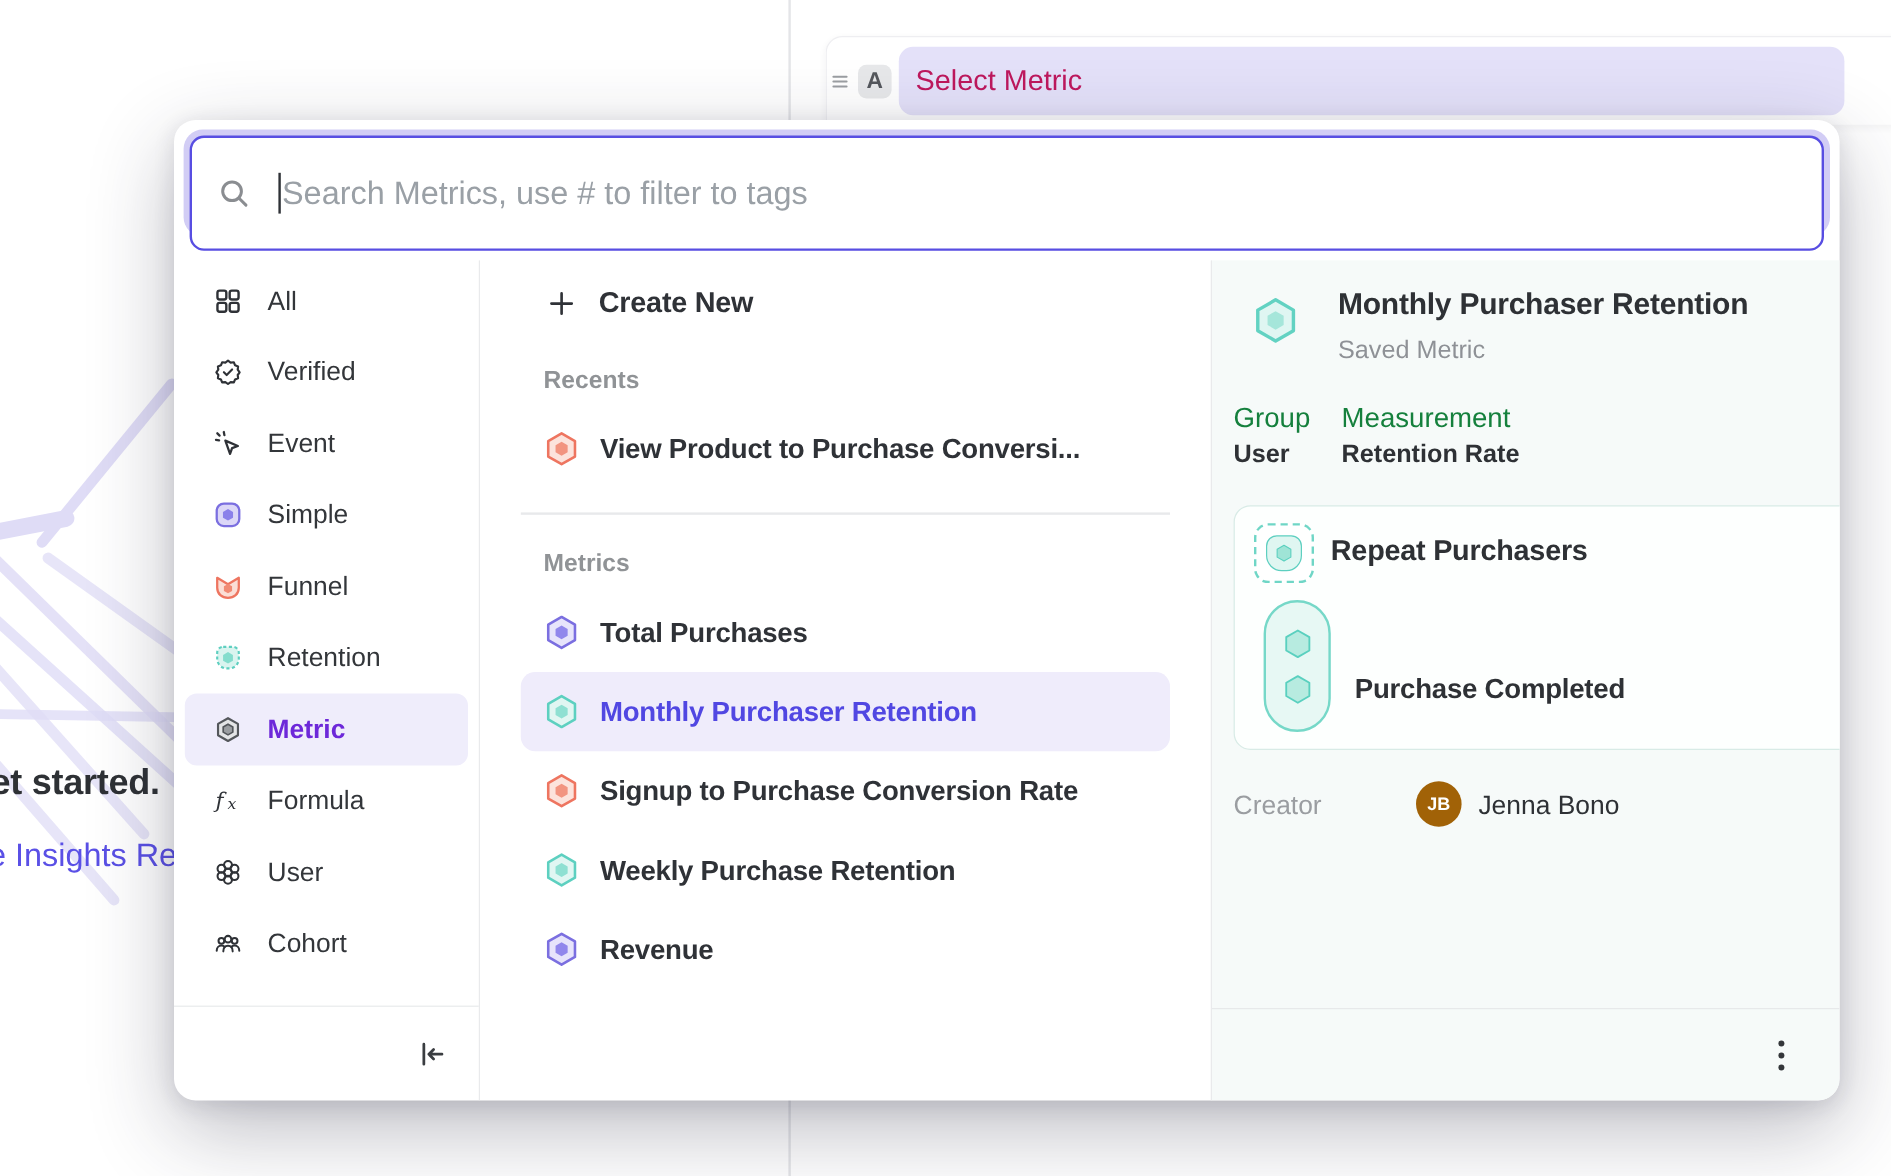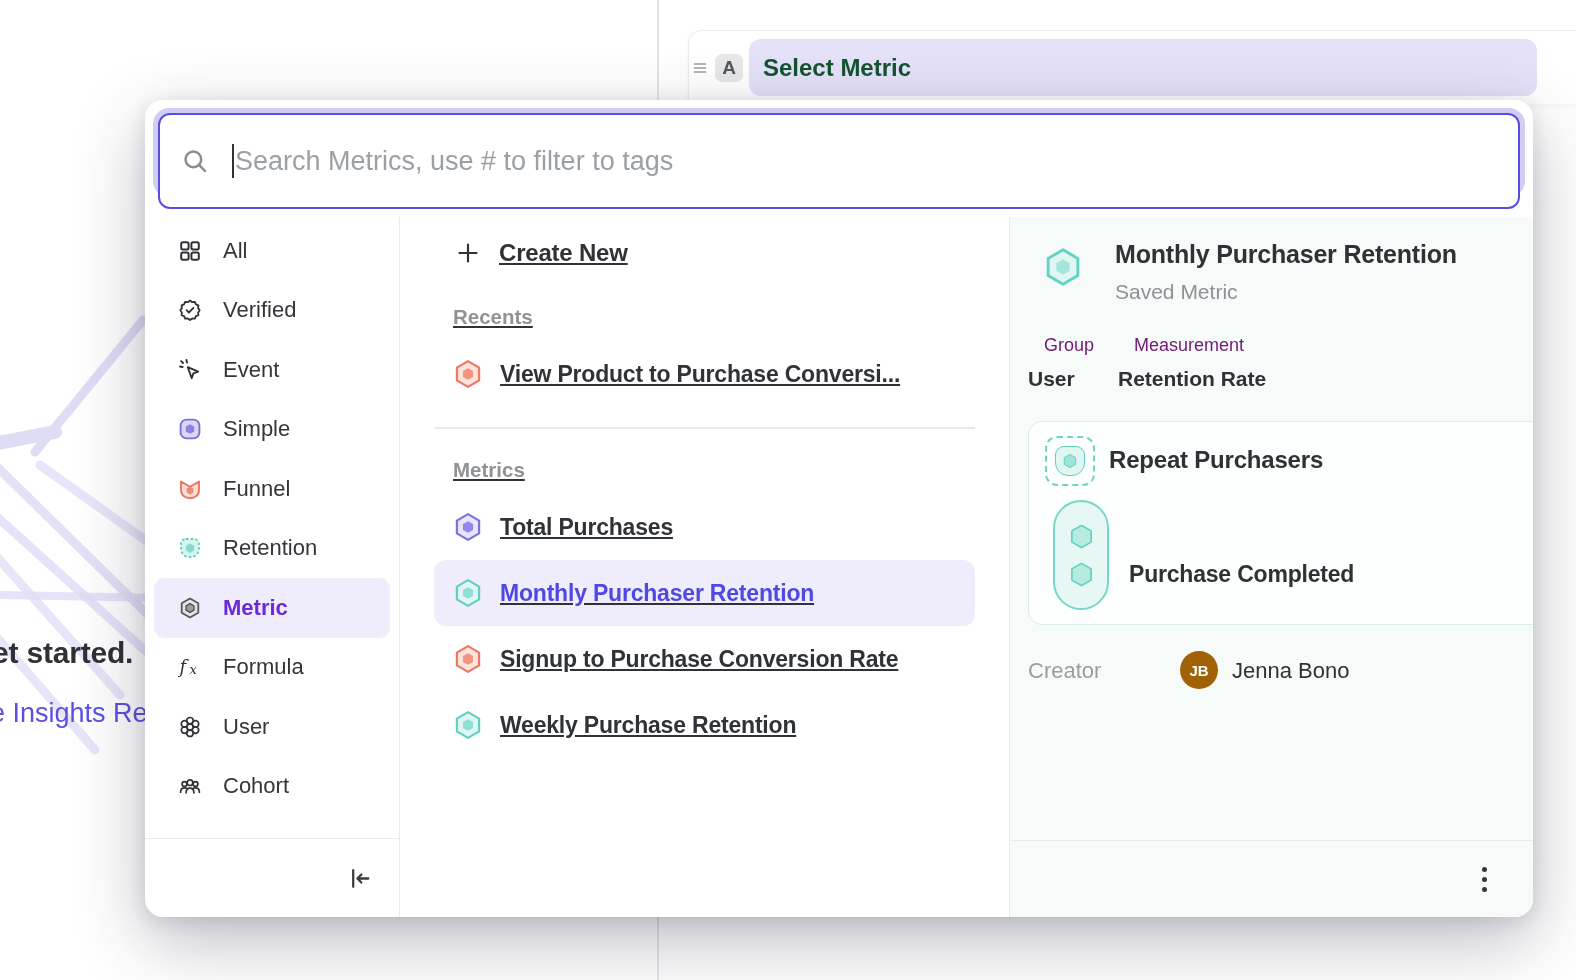--- a/index.html
+++ b/index.html
@@ -15,21 +15,21 @@
 
   
   .metric-row-card { position:absolute; left:688px; top:30px; width:900px; height:74px;
     background:#fff; border:1px solid #eeeef1; border-right:none; border-bottom:none;
     border-radius:14px 0 0 0; box-shadow:0 2px 6px rgba(30,30,50,.05); display:flex; align-items:center; }
   .drag-handle { color:#9b9ea2; margin:0 6px 0 2px; }
   .a-badge { width:28px; height:28px; border-radius:7px; background:#e7e8ea; color:#54575c;
     font-size:19px; font-weight:700; display:flex; align-items:center; justify-content:center; }
   .select-pill { margin-left:6px; height:57px; width:788px; border-radius:12px; background:#e4e1f9;
     display:flex; align-items:center; padding-left:14px; cursor:pointer; }
-  .select-pill span { color:#14532d; font-size:24px; font-weight:700; }
+  .select-pill span { color:#be185d; font-size:24px; font-weight:400; }
 
   
   .modal { position:absolute; left:145px; top:100px; width:1388px; height:817px;
     background:#fff; border-radius:18px; box-shadow:0 24px 70px rgba(35,35,60,.30), 0 4px 18px rgba(35,35,60,.12); overflow:hidden; }
 
   .search-ring { position:absolute; left:8px; right:8px; top:8px; height:89px;
     background:#d2cdf5; border-radius:16px; padding:5px; }
   .search-field { background:#fff; border:2px solid #584ee2; border-radius:12px; height:96px;
     display:flex; align-items:center; padding:0 22px; }
   .search-field svg { color:#8a8d91; flex:none; }
@@ -46,21 +46,21 @@
     padding-left:24px; gap:21px; cursor:pointer; }
   .cat-item .icon24 { width:24px; height:24px; color:#2f3237; flex:none; }
   .cat-label { font-size:22px; font-weight:500; color:#33363a; }
   .cat-item.selected { background:#efedfb; }
   .cat-item.selected .cat-label { color:#6d28d9; font-weight:600; }
   .cat-footer { position:absolute; left:0; right:0; bottom:0; height:79px; border-top:1px solid #e8eaec;
     display:flex; align-items:center; justify-content:flex-end; padding-right:26px; }
   .collapse-btn { color:#3a3d41; cursor:pointer; display:flex; }
 
   
-  .list-col { width:577px; flex:none; position:relative; padding-top:13px;text-decoration:underline; }
+  .list-col { width:577px; flex:none; position:relative; padding-top:13px; }
   .create-row { height:46px; display:flex; align-items:center; gap:19px; padding-left:40px; cursor:pointer; }
   .create-row .icon24 { width:24px; height:24px; color:#2f3237; }
   .create-label { font-size:24px; font-weight:700; color:#2f3237; letter-spacing:-.2px; }
   .section-label { margin:29px 0 0 37px; font-size:20.5px; font-weight:700; color:#909396; }
   .metric-row { height:66px; margin:0 18px; border-radius:12px; display:flex; align-items:center;
     gap:17px; padding-left:19px; cursor:pointer; }
   .metric-row:first-of-type { margin-top:10px; }
   .metric-row .icon30 { width:30px; height:30px; flex:none; }
   .metric-label { font-size:23px; font-weight:600; color:#2f3237; letter-spacing:-.2px; white-space:nowrap; }
   .metric-row.selected { background:#efecfb; }
@@ -72,21 +72,21 @@
   .hex-coral  { --ho:#fce3dc; --hs:#ee7560; --hi:#f29480; }
   .hex-teal   { --ho:#e1f6f2; --hs:#5dd0c0; --hi:#8fe0d2; }
   .hex-purple { --ho:#e7e4fb; --hs:#7b6fe0; --hi:#9187ec; }
   .hex-teal-light { --ho:#dff6f2; --hs:#62d2c2; --hi:#a5e6da; }
 
   
   .detail-col { flex:1; position:relative; background:#f6faf9; border-left:1px solid #e9eaec; }
   .d-icon { position:absolute; left:33px; top:30px; width:40px; height:40px; }
   .d-title { position:absolute; left:105px; top:23px; font-size:25px; font-weight:700; color:#2e3135; letter-spacing:-.2px; }
   .d-subtitle { position:absolute; left:105px; top:63px; font-size:21px; color:#8e9196; }
-  .d-attr-label { position:absolute; top:118px; font-size:18px; color:#701a75;margin-left:16px; }
+  .d-attr-label { position:absolute; top:118px; font-size:23px; color:#15803d; }
   .d-attr-value { position:absolute; top:150px; font-size:21px; font-weight:600; color:#2e3135; }
   .attr-0 { left:18px; } .attr-1 { left:108px; }
 
   .def-card { position:absolute; left:18px; top:204px; width:526px; height:204px; background:#fdfffe;
     border:1.5px solid #d8ebe6; border-radius:14px; }
   .dashed-box { position:absolute; left:16px; top:14px; width:50px; height:50px; border:2px dashed #6fd6c6;
     border-radius:12px; background:#fff; display:flex; align-items:center; justify-content:center; }
   .arch { width:30px; height:30px; background:#dff6f1; border:1.6px solid #5ecfc0; border-radius:9px 9px 13px 13px;
     display:flex; align-items:center; justify-content:center; }
   .def-title { position:absolute; left:80px; top:24px; font-size:24px; font-weight:700; color:#2e3135; letter-spacing:-.2px; }
@@ -350,20 +350,26 @@
                 <use href="#icon-hexagon"></use>
               </svg>
               <span class="metric-label">Signup to Purchase Conversion Rate</span>
             </div>
             <div class="metric-row">
               <svg class="icon30 hex-teal" viewBox="0 0 28 28">
                 <use href="#icon-hexagon"></use>
               </svg>
               <span class="metric-label">Weekly Purchase Retention</span>
             </div>
+            <div class="metric-row">
+              <svg class="icon30 hex-purple" viewBox="0 0 28 28">
+                <use href="#icon-hexagon"></use>
+              </svg>
+              <span class="metric-label">Revenue</span>
+            </div>
           </div>
       </section>
 
       <aside class="detail-col">
         <svg class="d-icon hex-teal-light" viewBox="0 0 28 28">
             <use href="#icon-hexagon"></use>
           </svg>
         <div class="d-title">Monthly Purchaser Retention</div>
         <div class="d-subtitle">Saved Metric</div>
 

